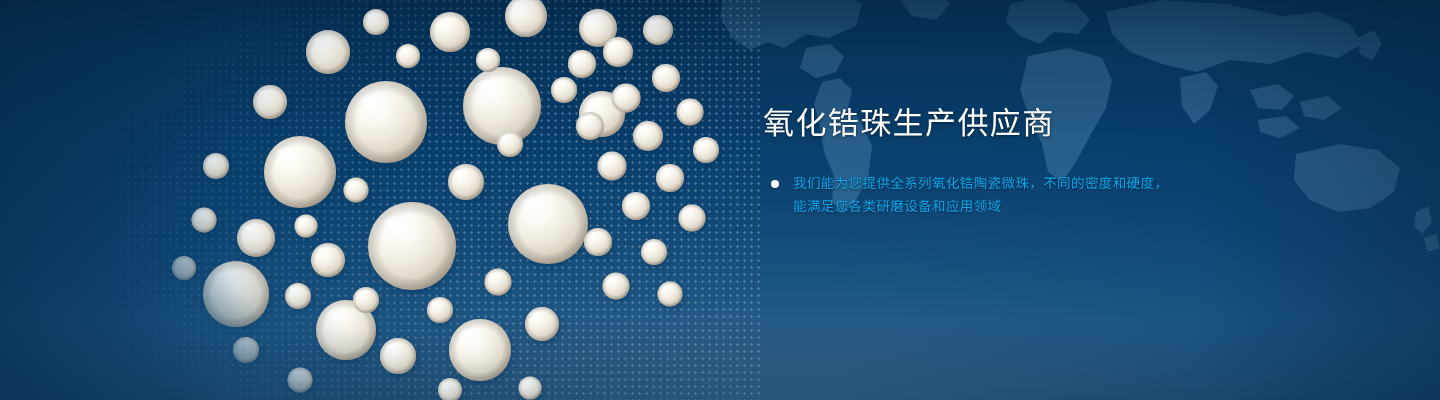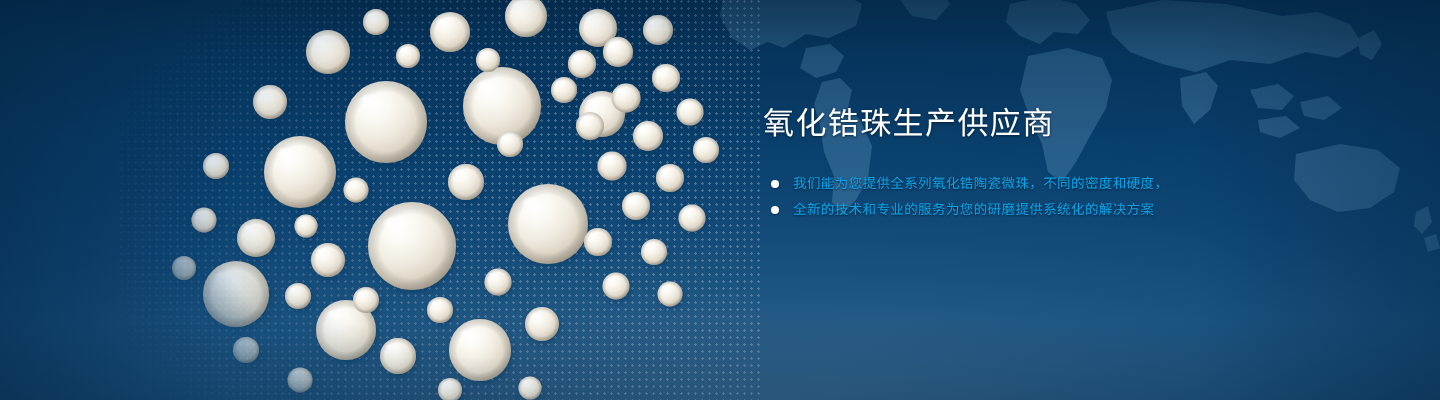--- a/index.html
+++ b/index.html
@@ -245,24 +245,21 @@
 
   <div class="copy">
 
     <h1 class="headline">氧化锆珠生产供应商</h1>
 
     <ul class="bullets">
 
       <li class="bullet">
         <span class="dot"></span>
         <span class="line">我们能为您提供全系列氧化锆陶瓷微珠，不同的密度和硬度，</span>
+        <span class="line">能满足您各类研磨设备和应用领域</span>
       </li>
 
-      <li class="bullet">
-        <span class="dot"></span>
-        <span class="line">全新的技术和专业的服务为您的研磨提供系统化的解决方案</span>
-      </li>
 
 
     </ul>
   </div>
 
 </div>
 
 </body></html>

